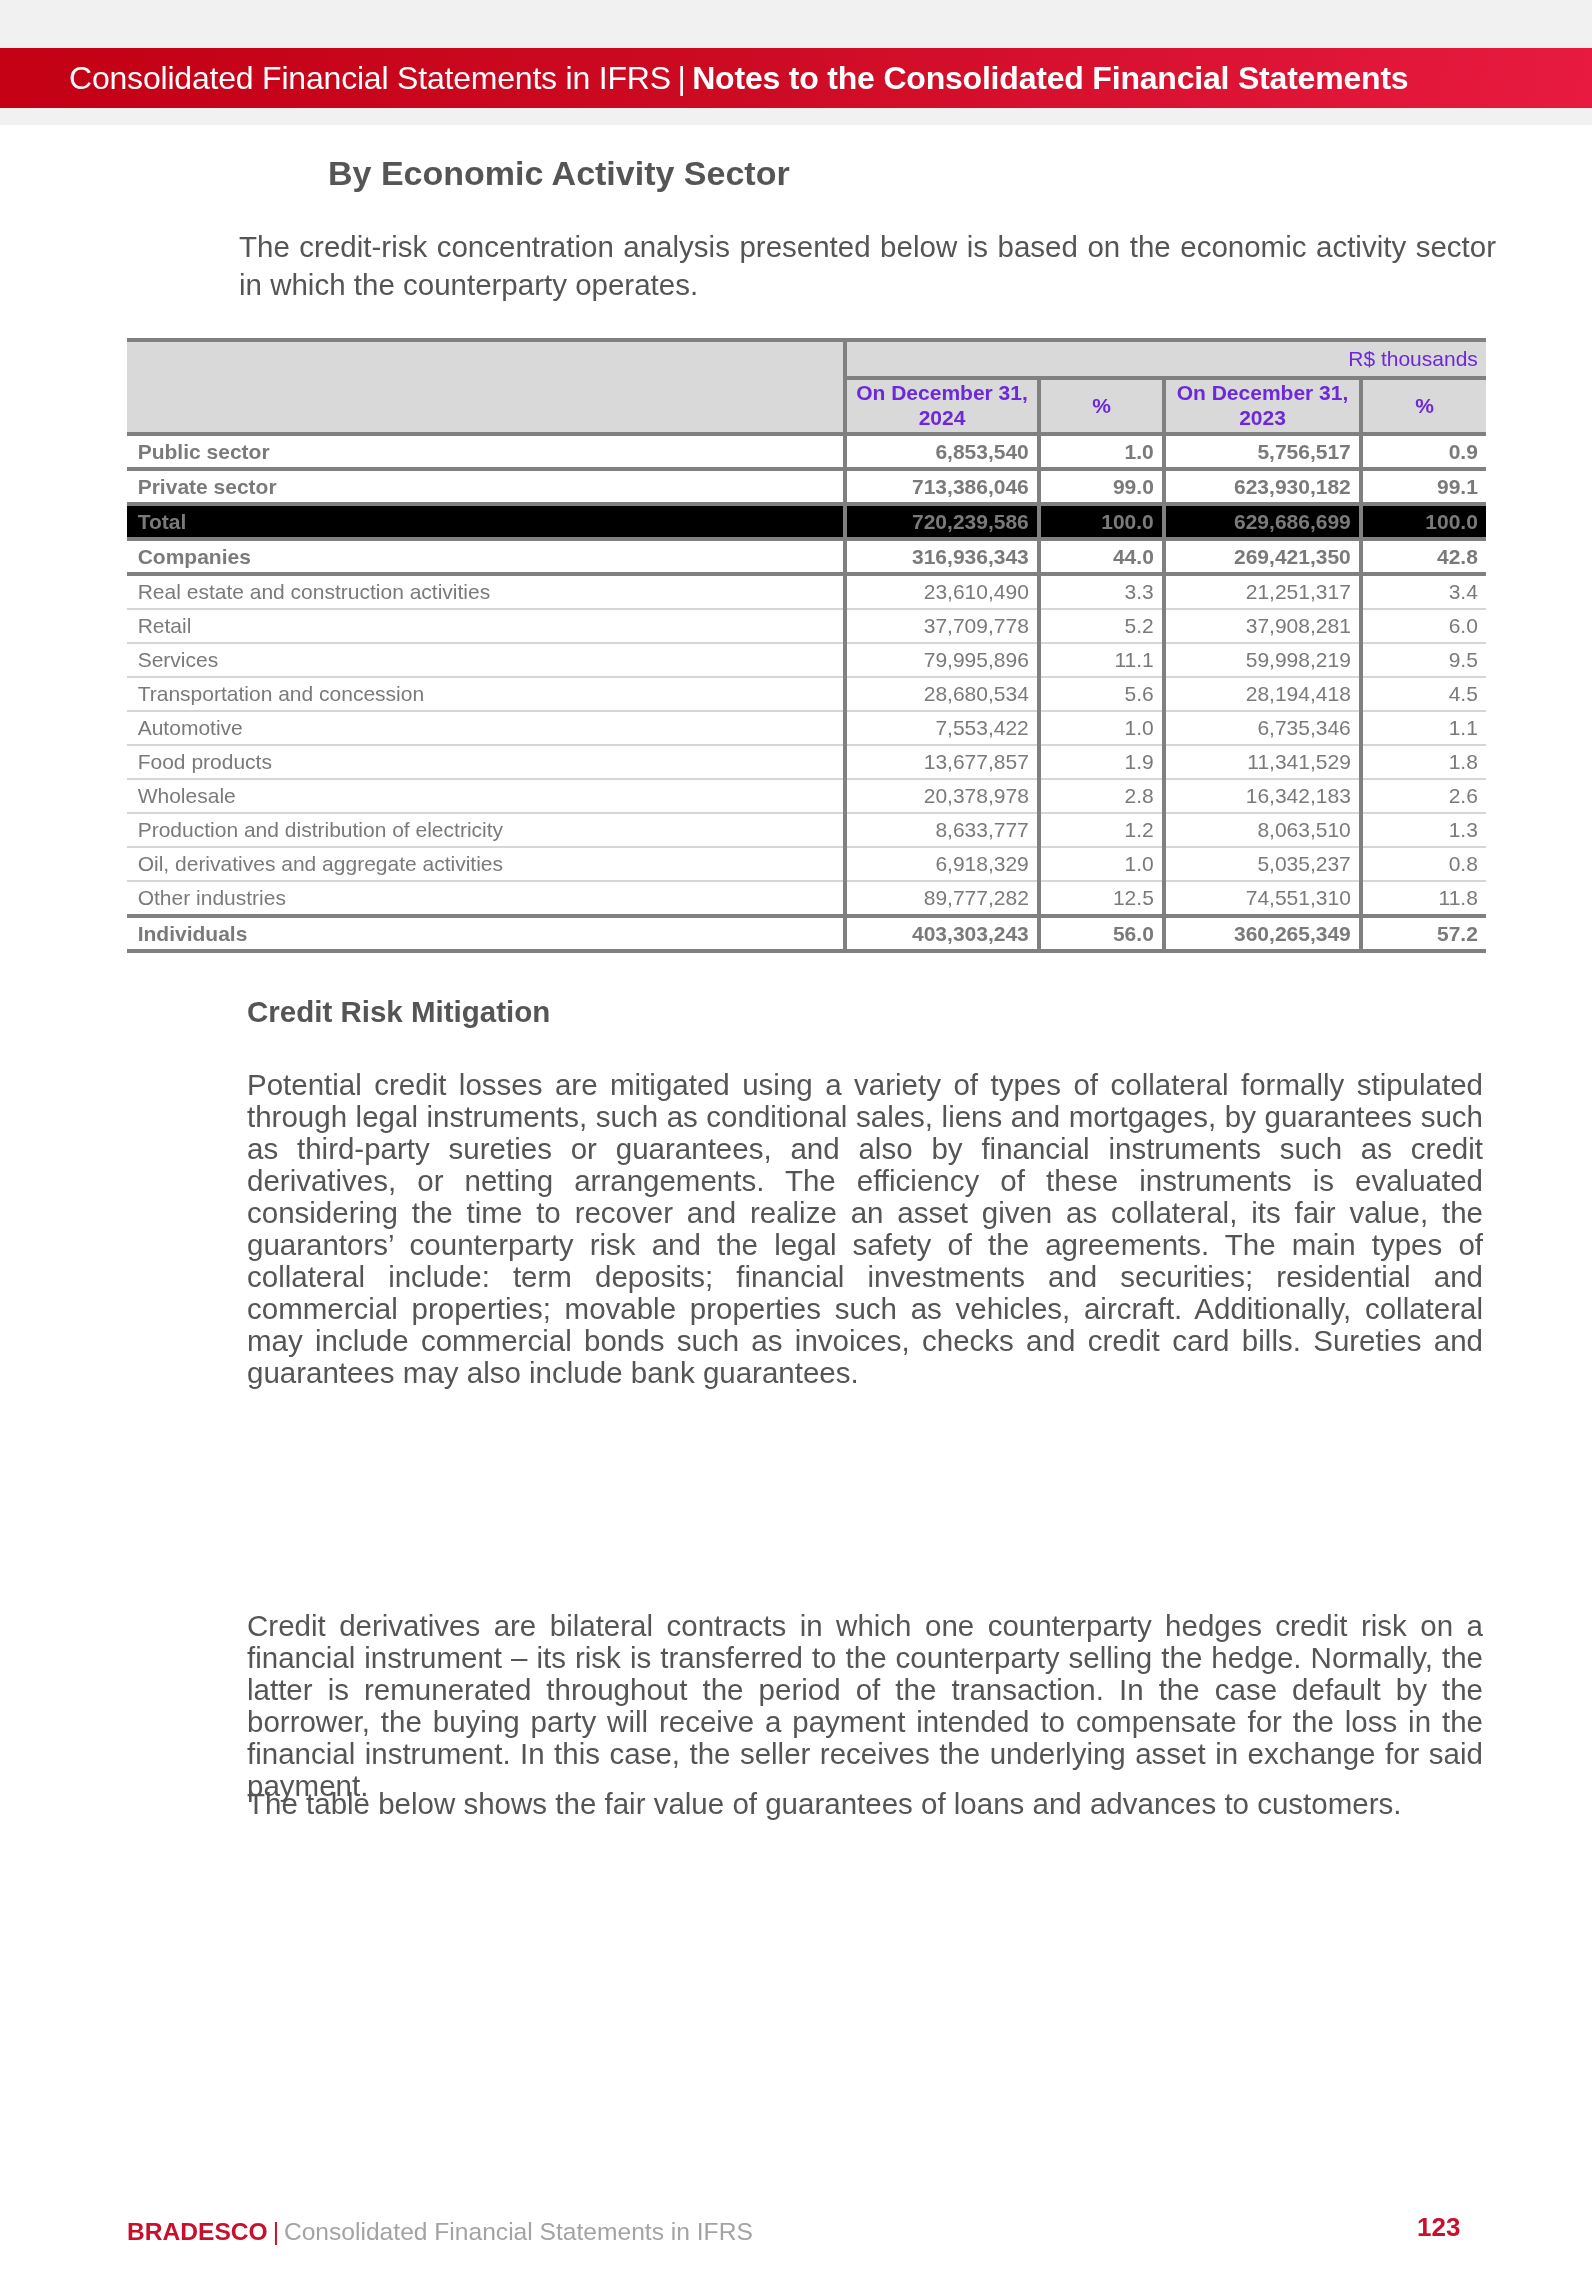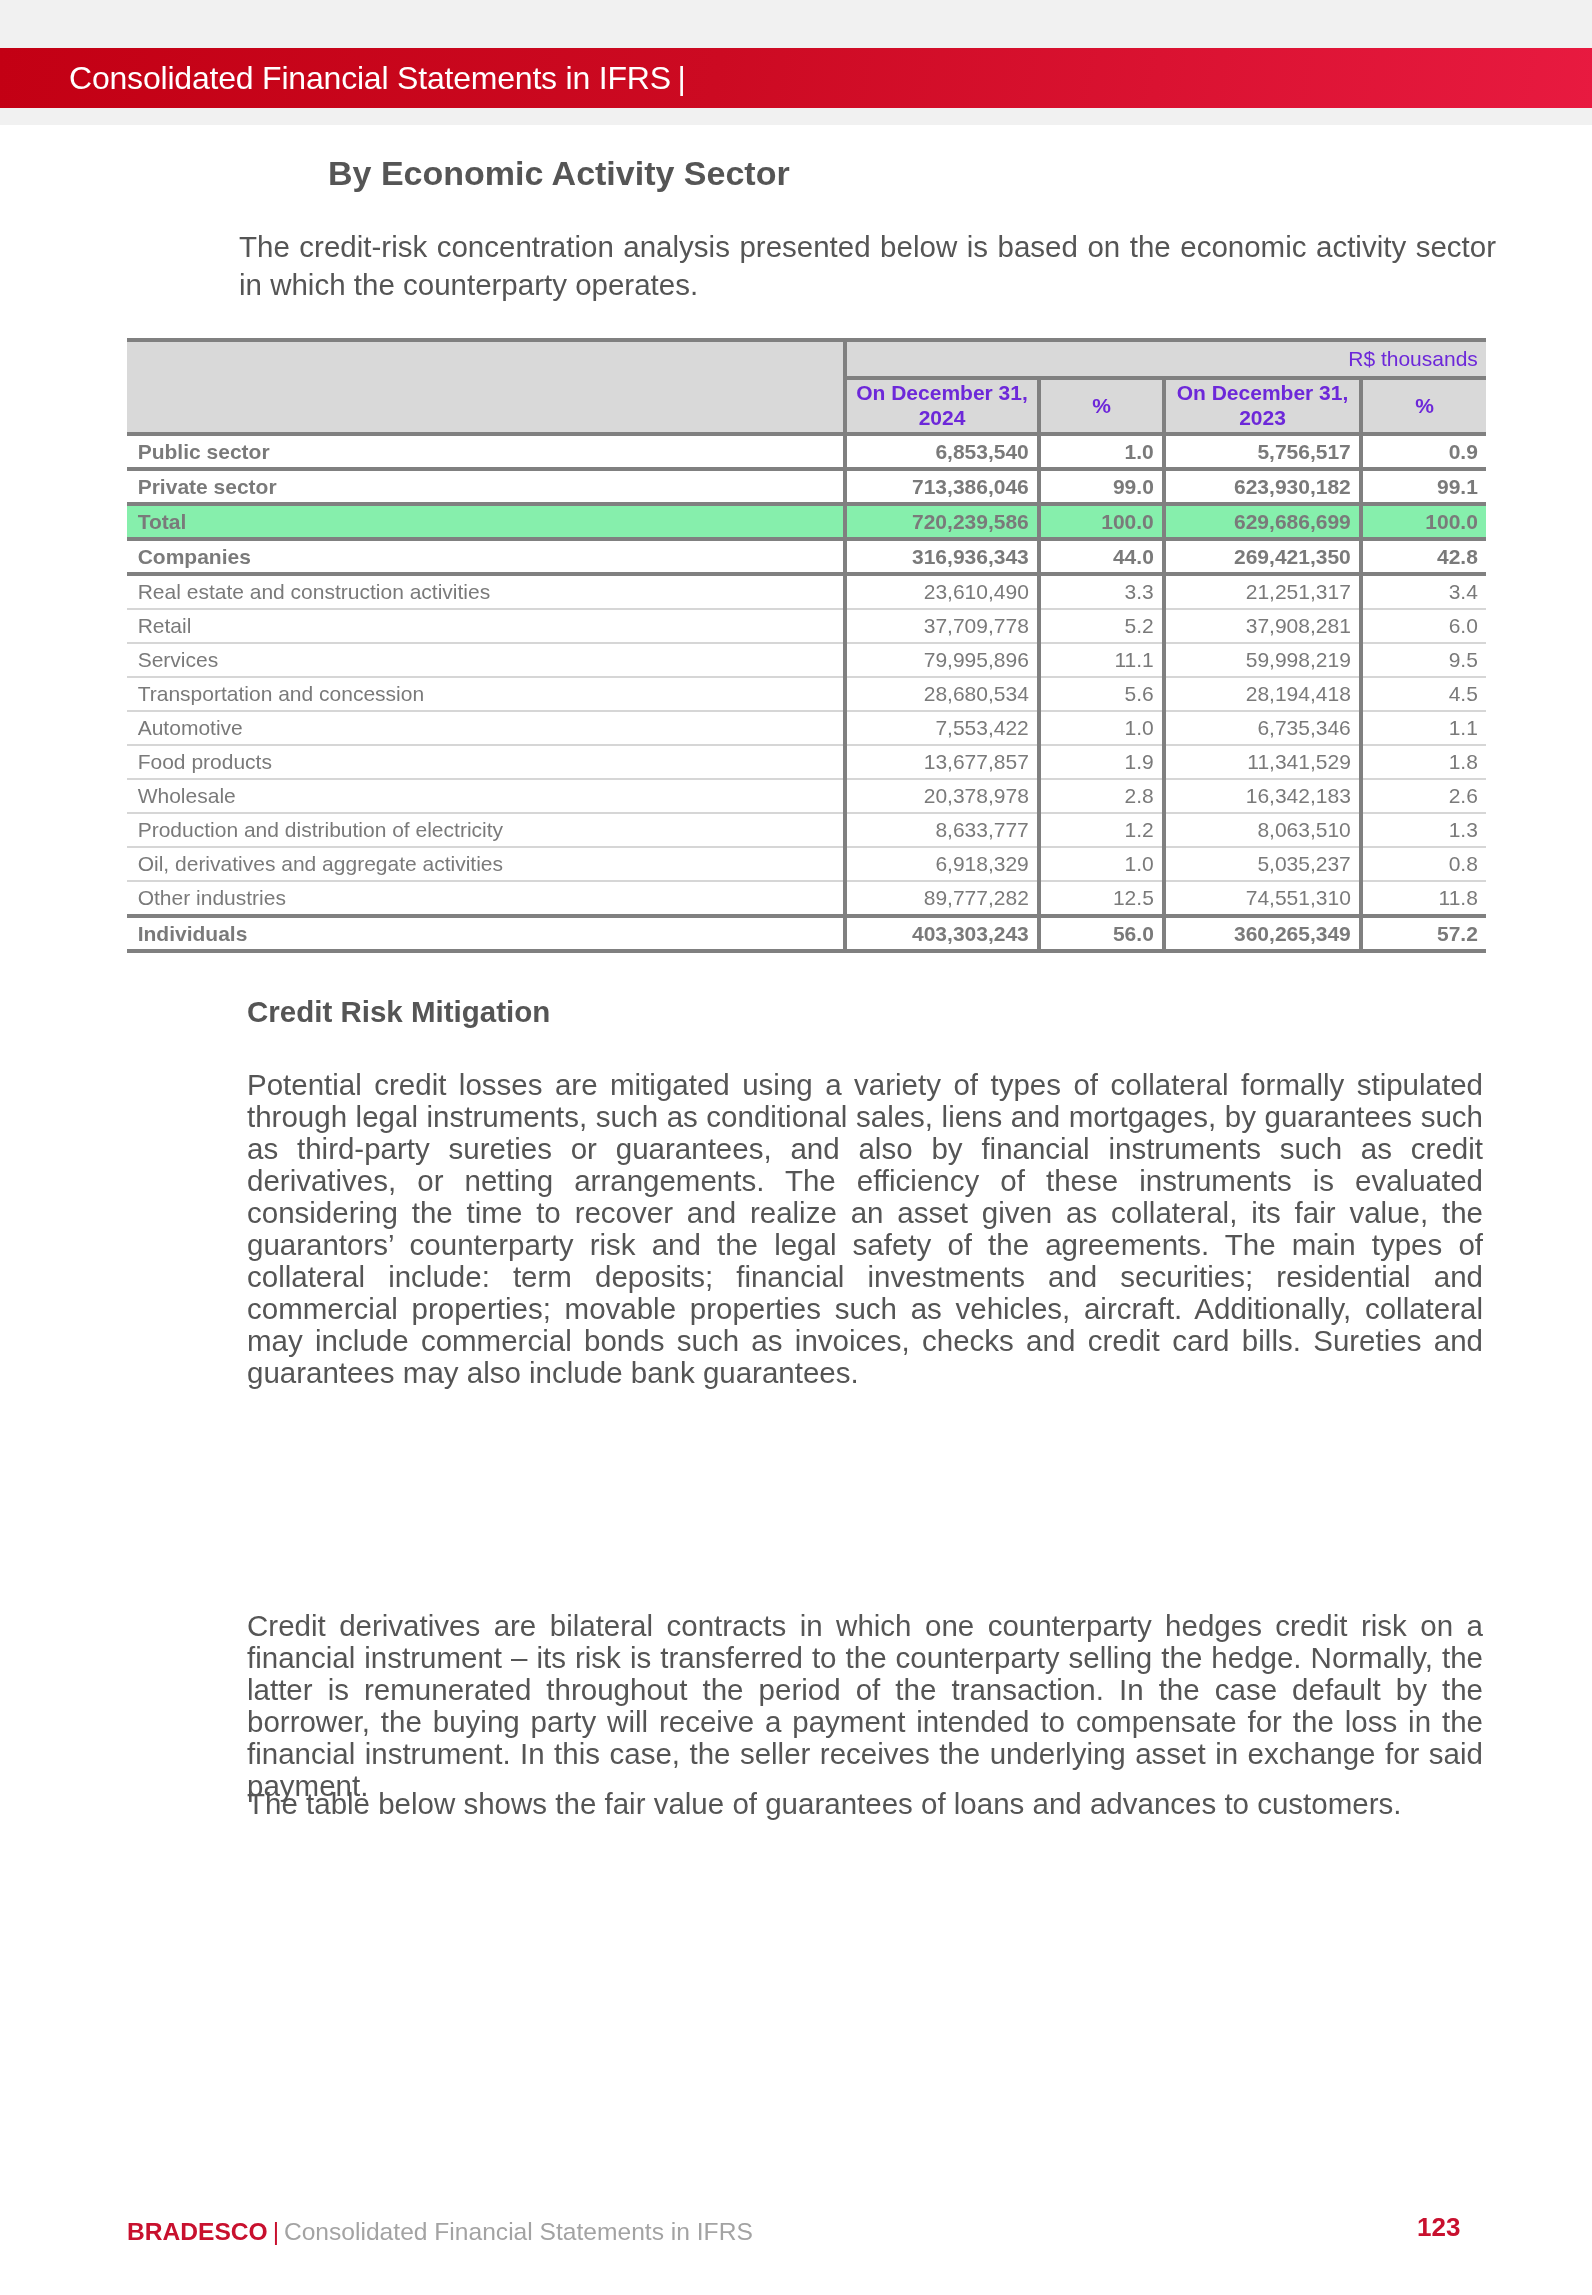--- a/index.html
+++ b/index.html
@@ -34,21 +34,21 @@
     table.sector col.c4 { width: 125px; }
     table.sector thead tr.top th { border-top: 4.1px solid #808080; }
     table.sector th { background: #d9d9d9; font-weight: bold; color: #6d28d9; padding: 0; }
     table.sector th.units { text-align: right; font-weight: normal; height: 34px; padding-right: 8.2px; border-left: 4.1px solid #808080; border-bottom: 4.1px solid #808080; }
     table.sector th.blank { border-left: none; border-bottom: 4.1px solid #808080; }
     table.sector th.colhdr { height: 52px; line-height: 24.6px; text-align: center; border-left: 4.1px solid #808080; border-bottom: 4.1px solid #808080; font-size: 21px; }
     table.sector td { height: 31px; padding: 0 8.2px; white-space: nowrap; }
     table.sector td.num { text-align: right; border-left: 4.1px solid #808080; }
     table.sector td.label { padding-left: 10.7px; }
     table.sector tr.bold td { font-weight: bold; border-bottom: 4.1px solid #808080; }
-    table.sector tr.total td { background: #86efac; }
+    table.sector tr.total td { background: #000000; }
     table.sector tr.sub td { font-weight: normal; border-bottom: 2.5px solid #d6d6d6; height: 32px; }
     table.sector tr.sub.last td { border-bottom: 4.1px solid #808080; }
 
     .h-mitigation { position: absolute; left: 247px; top: 995px; font-size: 29.5px; font-weight: bold; color: #555; }
     .para {
       position: absolute; left: 247px; width: 1236px; font-size: 29.5px; line-height: 32px;
       text-align: justify; color: #555;
     }
     .p1 { top: 1069px; }
     .p2 { top: 1610px; }
@@ -60,20 +60,21 @@
     .footer .doc { color: #a3a3a3; }
     .page-num { position: absolute; left: 1417px; top: 2212px; font-size: 26px; font-weight: bold; color: #c8102e; }
   </style>
 </head>
 <body>
 
 <div class="top-band"></div>
 <div class="header-bar">
   <span>Consolidated Financial Statements in IFRS</span>
   <span class="sep">|</span>
+  <span class="strong">Notes to the Consolidated Financial Statements</span>
 </div>
 
 <div class="h-sector">By Economic Activity Sector</div>
 <div class="intro">The credit-risk concentration analysis presented below is based on the economic activity sector in which the counterparty operates.</div>
 
 <table class="sector">
   <colgroup>
       <col class="c0">
       <col class="c1">
       <col class="c2">

